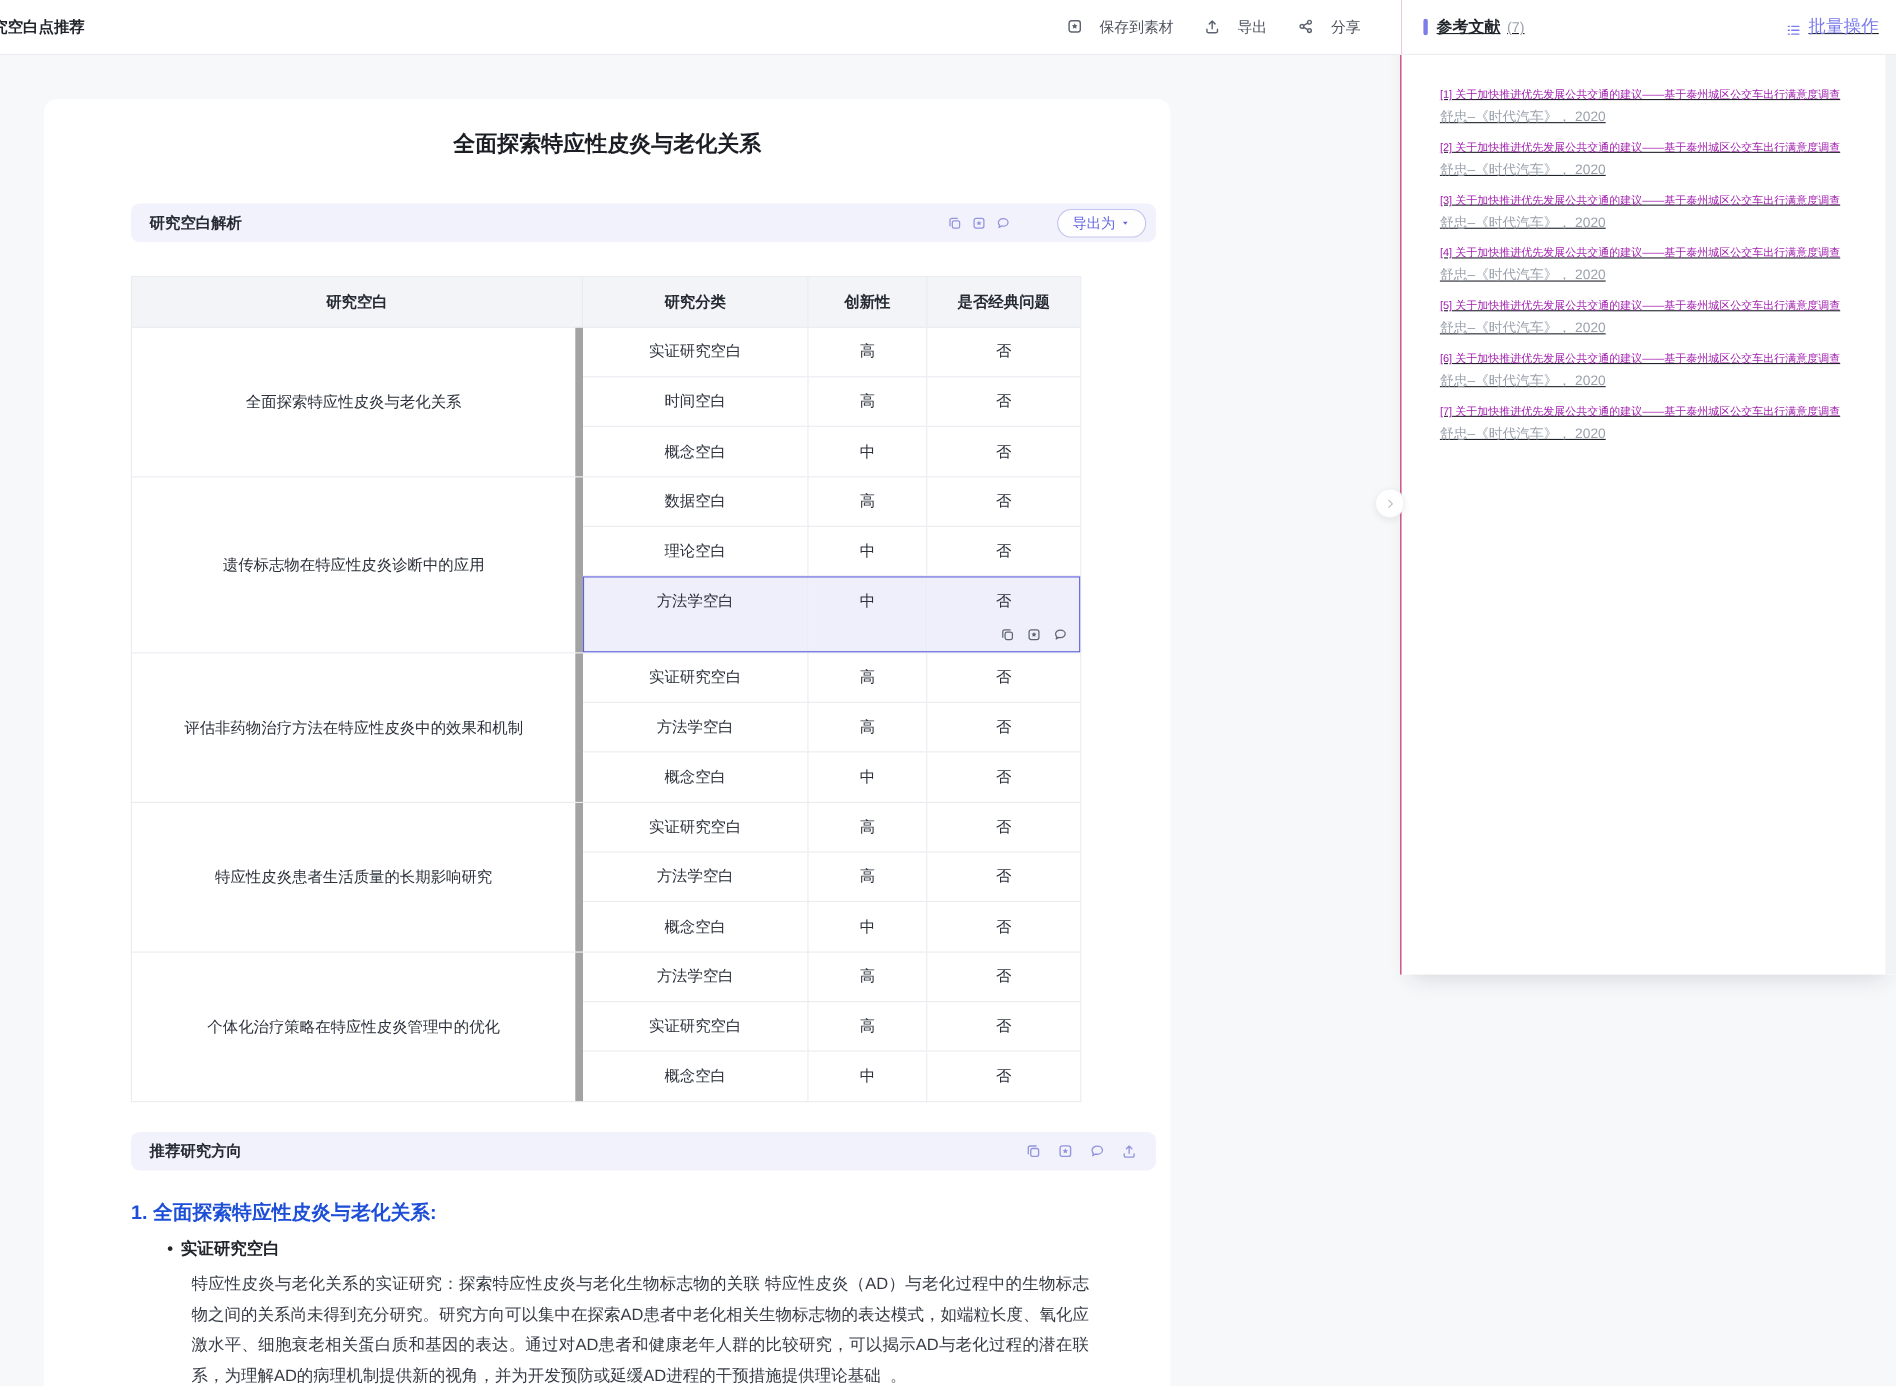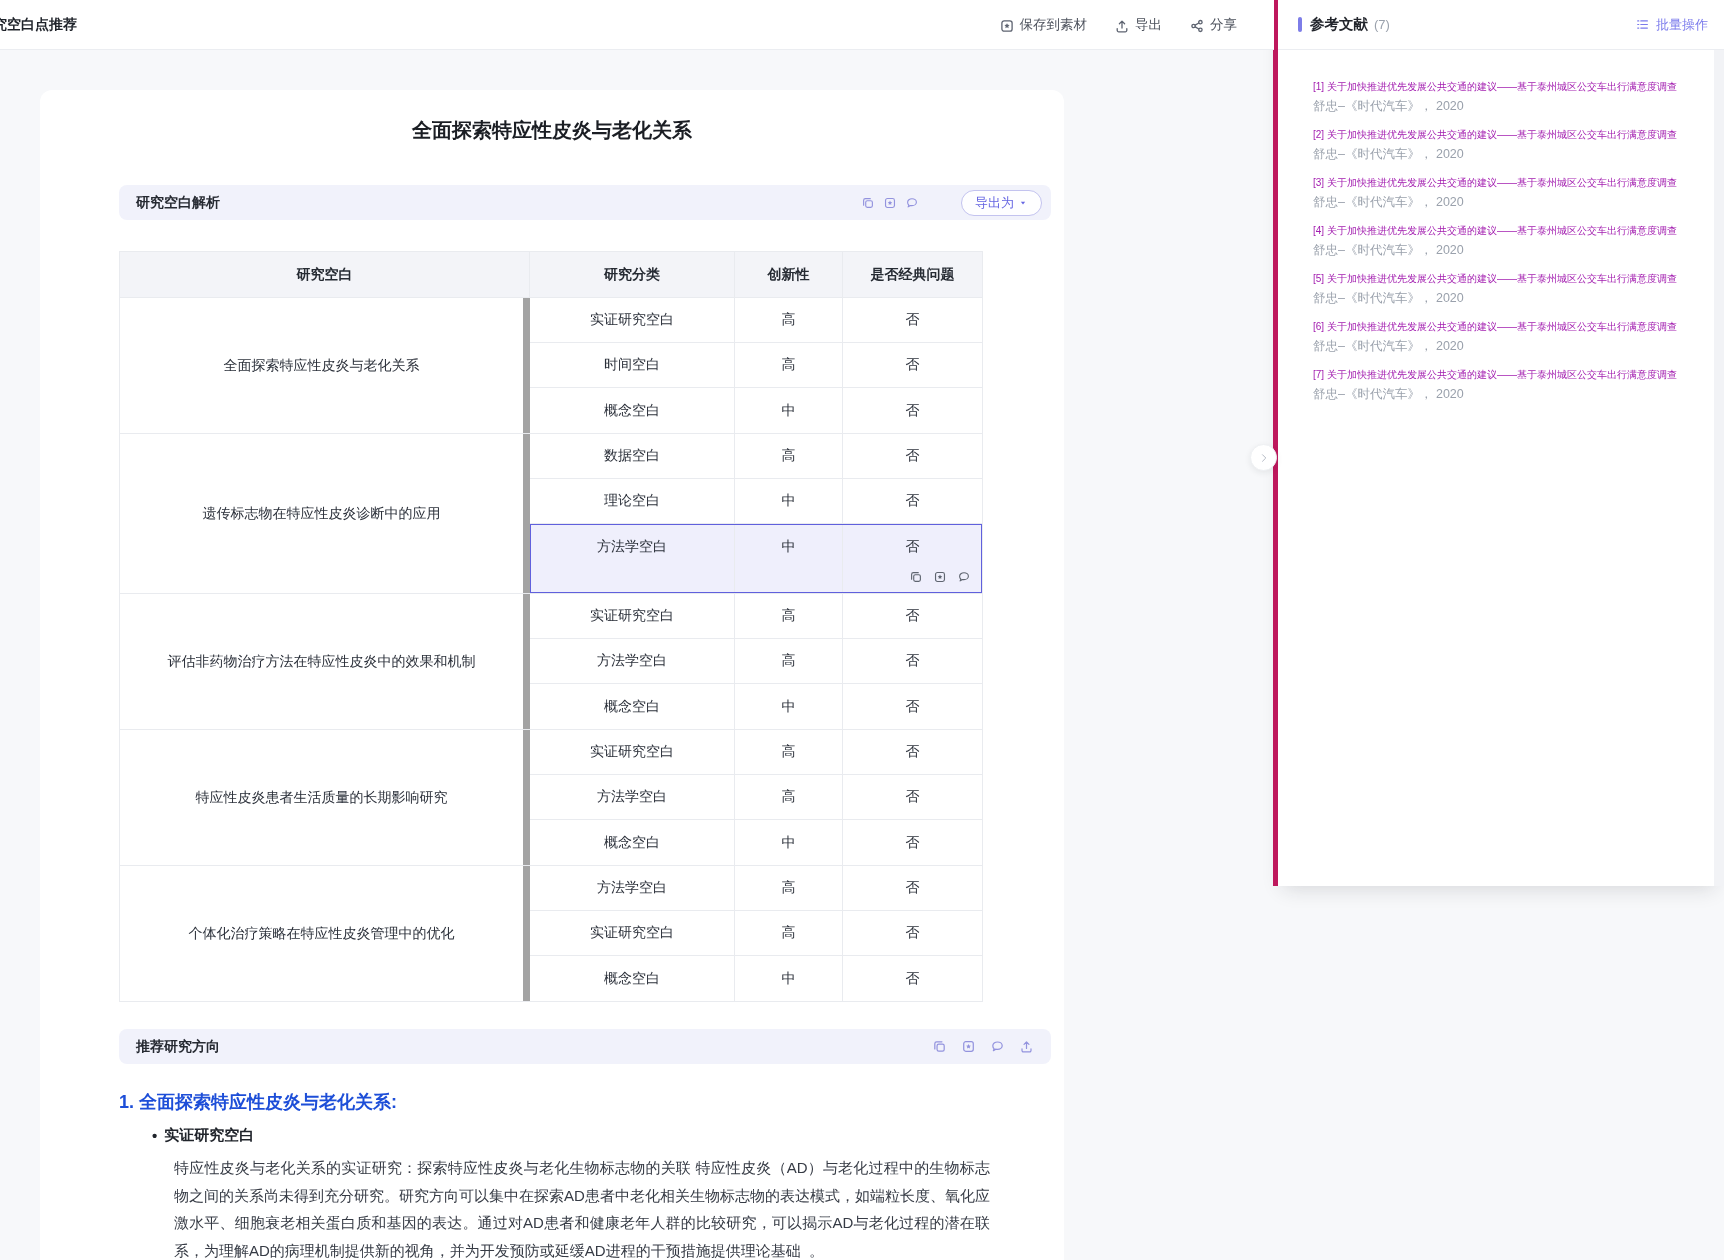--- a/index.html
+++ b/index.html
@@ -23,21 +23,21 @@
   }
   .topbar-title-clip span {
     margin-left:-21px; white-space:nowrap;
     font-size:14px; font-weight:700; color:#1f232a;
   }
   .topbar-actions {
     position:absolute; right:37px; top:0; height:50px;
     display:flex; align-items:center; gap:27px;
   }
   .action-btn {
-    display:flex; align-items:flex-end; gap:5px; cursor:pointer;
+    display:flex; align-items:flex-start; gap:15px; cursor:pointer;
     font-size:13.5px; color:#4d525d;
   }
   .action-btn .i { font-size:16px; color:#5d6370; }
 
   
   .card {
     position:absolute; left:40px; top:90px; width:1024px; height:1200px;
     background:#fff; border-radius:12px;
   }
   .doc-title {
@@ -112,33 +112,33 @@
   }
   .bullet-dot { font-size:15px; color:#20242b; }
   .paragraph {
     margin-top:9px; margin-left:55px; width:816px;
     font-size:15px; line-height:1.84; color:#363b45; text-align:justify;
   }
 
   
   .sidebar {
     position:absolute; left:1273px; top:0; width:451px; height:886px;
-    background:#fff; border-left:5px solid #be185d;
-    box-shadow:0 12px 20px -10px rgba(30,34,40,.16); z-index:4;
+    background:#fff; border-left:1px solid #be185d;
+    box-shadow:0 12px 20px -10px rgba(30,34,40,.16); z-index:4;text-decoration:underline;
   }
   .sidebar-header {
     height:50px; border-bottom:1px solid #ebedf1;
     display:flex; align-items:center; padding:0 16px 0 20px;
   }
   .accent-bar { width:4px; height:15px; border-radius:2px; background:#7d7de8; margin-right:8px; }
   .sidebar-title { font-size:14.5px; font-weight:700; color:#23262d; }
   .sidebar-count { margin-left:6px; font-size:13px; color:#9aa1ac; }
   .batch-btn {
-    margin-left:auto; display:flex; align-items:center; gap:6px; cursor:pointer;
-    font-size:13px; color:#7b7bec;
+    margin-left:auto; display:flex; align-items:flex-end; gap:6px; cursor:pointer;
+    font-size:16px; color:#7b7bec;
   }
   .batch-btn .i { font-size:15px; }
   .ref-list { padding:28px 31px 0 35px; }
   .ref-item { margin-bottom:11px; cursor:pointer; }
   .ref-title { font-size:10px; line-height:1.7; font-weight:500; color:#a21caf; }
   .ref-meta { margin-top:3px; font-size:12.5px; color:#9aa1ac; }
   .scroll-strip {
     position:absolute; right:0; top:50px; width:10px; height:836px;
     background:#f2f3f6;
   }

